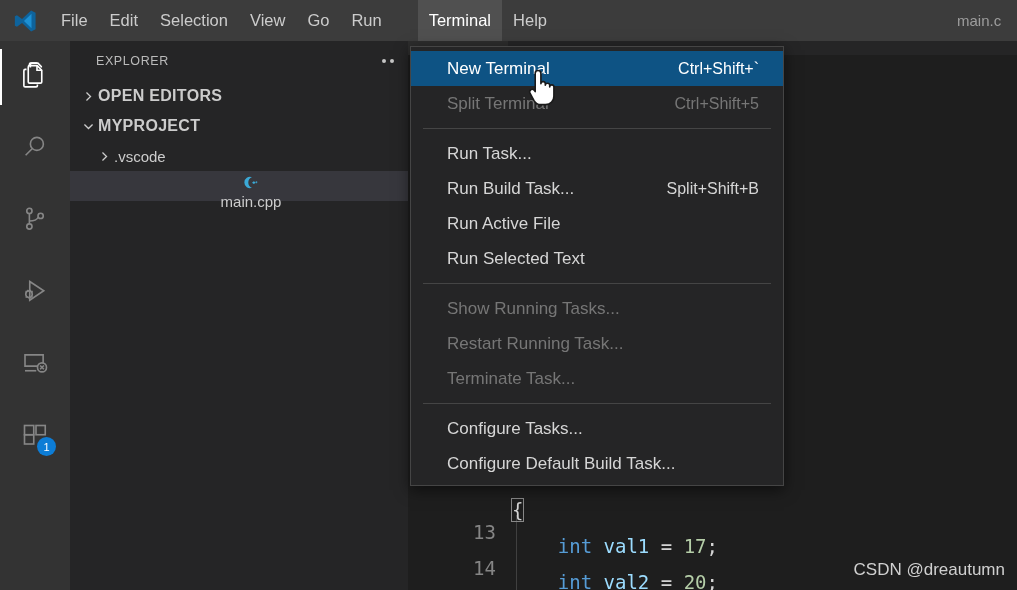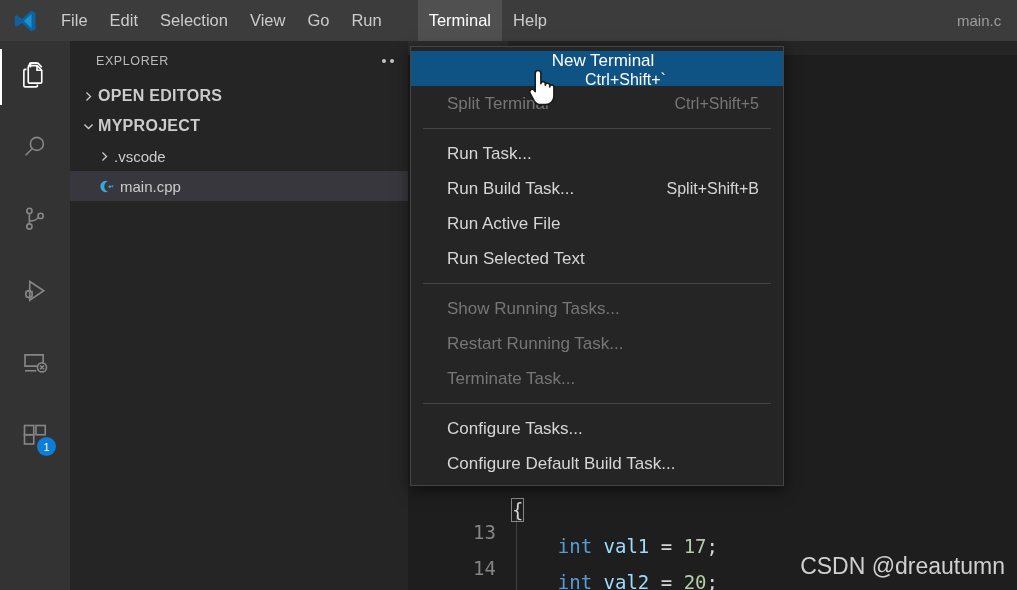--- a/index.html
+++ b/index.html
@@ -134,21 +134,21 @@
   }
   .twisty svg { display: block; }
   .tree-row {
     height: 30px;
     display: flex; align-items: center;
     padding-left: 24px;
     box-sizing: border-box;
     font-size: 15px;
     color: #cccccc;
   }
-  .tree-row.selected { background: #37373d; }
+  .tree-row.selected { background: #37373d; flex-direction: column; }
   .file-icon {
     width: 22px; height: 22px;
     display: flex; align-items: center; justify-content: center;
     flex: none;
     margin-right: 4px;
   }
   .tree-label { white-space: nowrap; }
 
   
   .editor-region {
@@ -202,21 +202,21 @@
     background: #404040;
   }
   .bracket-box {
     outline: 1px solid #888888;
     outline-offset: 0px;
   }
   .watermark {
     position: absolute;
     right: 12px; bottom: 10px;
     font-family: "Liberation Sans", sans-serif;
-    font-size: 23px;
+    font-size: 17px;
     color: #d0d0d0;
     white-space: nowrap;
     margin-left: 8px;
   }
 
   
   .dropdown {
     position: absolute;
     left: 410px; top: 46px;
     width: 374px;
@@ -233,21 +233,20 @@
     padding: 0 24px 0 36px;
     box-sizing: border-box;
     font-size: 17px;
     color: #d6d6d6;
     white-space: nowrap;
     position: relative;
   }
   .dd-item.highlight {
     background: #0e5384;
     color: #ffffff;
-    flex-direction: column;
   }
   .dd-item.disabled { color: #767676; }
   .dd-label { flex: 1; }
   .dd-key {
     font-size: 16px;
     color: #d6d6d6;
     margin-left: 45px;
   }
   .dd-item.disabled .dd-key { color: #767676; }
   .dd-item.highlight .dd-key { color: #ffffff; }

